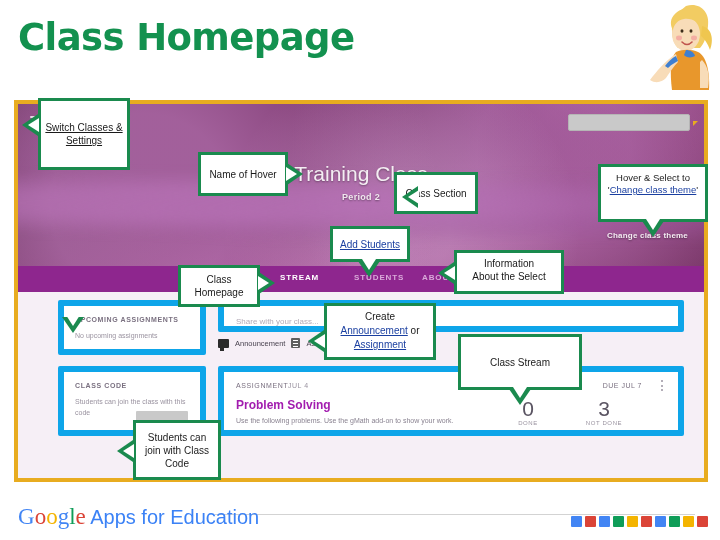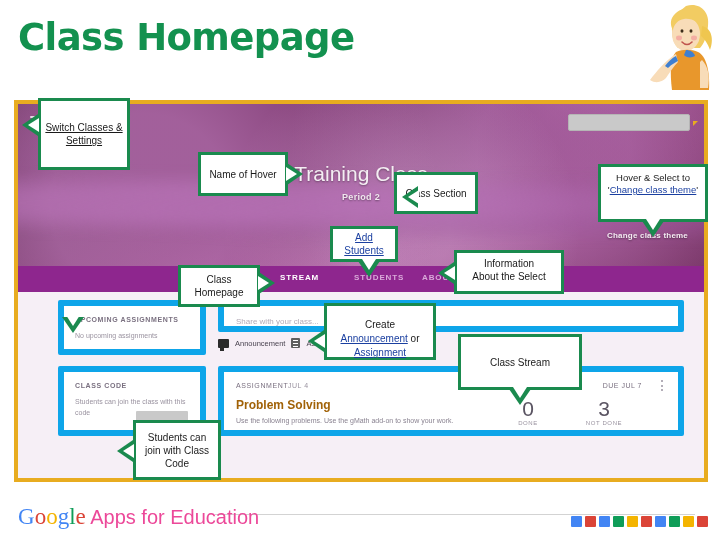--- a/index.html
+++ b/index.html
@@ -144,21 +144,21 @@
   .ic-asg::after { content:""; position:absolute; left:2px; top:2px; width:5px; height:1px;
                     background:#fff; box-shadow:0 3px 0 #fff, 0 6px 0 #fff; }
   .compose-lbl { font-size:7.5px; color:#4a4450; }
 
   .asg-kind { position:absolute; left:12px; top:10px; font-size:7px; color:#7a7080; letter-spacing:0.6px; }
   .asg-date { position:absolute; left:64px; top:10px; font-size:7px; color:#9a93a0; letter-spacing:0.5px; }
   .asg-due  { position:absolute; right:36px; top:10px; font-size:7px; color:#7a7080; letter-spacing:0.5px; }
   .asg-kebab{ position:absolute; right:14px; top:8px; width:3px; height:11px;
               display:flex; flex-direction:column; justify-content:space-between; }
   .asg-kebab i { width:2px; height:2px; background:#9a93a0; border-radius:50%; display:block; }
-  .asg-title{ position:absolute; left:12px; top:26px; font-size:12px; font-weight:bold; color:#a16207; }
+  .asg-title{ position:absolute; left:12px; top:26px; font-size:12px; font-weight:bold; color:#a21caf; }
   .asg-desc { position:absolute; left:12px; top:45px; font-size:7px; color:#8a8391; }
   .stat { position:absolute; text-align:center; width:56px; }
   .stat-done { right:122px; top:26px; }
   .stat-not  { right:46px;  top:26px; }
   .stat-num  { font-size:21px; color:#5a5462; line-height:22px; font-weight:normal; }
   .stat-lbl  { font-size:6px; color:#9a93a0; letter-spacing:0.6px; }
 
   
   .callout {
     position:absolute;
@@ -186,21 +186,21 @@
   .tr::before { left:0; top:0; border-top:11px solid transparent; border-bottom:11px solid transparent; border-left:16px solid #1a8a4e; }
   .tr::after  { left:-1px; top:4px; border-top:7px solid transparent; border-bottom:7px solid transparent; border-left:11px solid #ffffff; }
   
   .tb::before { left:0; top:0; border-left:11px solid transparent; border-right:11px solid transparent; border-top:16px solid #1a8a4e; }
   .tb::after  { left:4px; top:-2px; border-left:7px solid transparent; border-right:7px solid transparent; border-top:11px solid #ffffff; }
 
   
   .footer-rule { position:absolute; left:215px; bottom:25px; width:480px; height:1px; background:#d3d3d3; }
   .logo { position:absolute; left:18px; bottom:10px; font-size:23px; font-family:"Liberation Serif", serif; white-space:nowrap; }
   .logo .g1{color:#4285f4}.logo .o1{color:#db4437}.logo .o2{color:#f4b400}.logo .g2{color:#4285f4}.logo .l1{color:#0f9d58}.logo .e1{color:#db4437}
-  .logo-sub { color:#ec4899; font-size:20px; font-family:"Liberation Sans", sans-serif; }
+  .logo-sub { color:#3b82f6; font-size:20px; font-family:"Liberation Sans", sans-serif; }
   .squares { position:absolute; right:12px; bottom:13px; display:flex; gap:3px; }
   .squares i { display:block; width:11px; height:11px; border-radius:1px; }
 </style>
 </head>
 <body>
 
 <div id="slide">
 
   <div id="slide-title">Class Homepage</div>
 
@@ -296,37 +296,37 @@
   <div class="tr" style="left:287px; top:163px;"></div>
 
   <div class="callout" style="left:394px; top:172px; width:84px; height:42px; font-size:10px;">Class Section</div>
   <div class="tl" style="left:402px; top:186px;"></div>
 
   <div class="callout" style="left:598px; top:164px; width:110px; height:58px; font-size:9.5px; line-height:12px; display:block; padding-top:5px;">
     <span>Hover &amp; Select to '</span><span class="lnk">Change class theme</span><span>'</span>
   </div>
   <div class="tb" style="left:642px; top:221px;"></div>
 
-  <div class="callout" style="left:330px; top:226px; width:68px; height:36px; font-size:10px;">
+  <div class="callout" style="left:330px; top:226px; width:80px; height:36px; font-size:10px;">
     <span class="lnk">Add Students</span>
   </div>
   <div class="tb" style="left:358px; top:261px;"></div>
 
   <div class="tb" style="left:62px; top:317px;"></div>
 
   <div class="callout" style="left:178px; top:265px; width:82px; height:42px; font-size:10px;">Class Homepage</div>
   <div class="tr" style="left:259px; top:272px;"></div>
 
   <div class="callout" style="left:454px; top:250px; width:110px; height:44px; font-size:10px; display:block; padding-top:4px; line-height:13px;">
     <div>Information</div>
     <div class="lnk">About the Select</div>
   </div>
   <div class="tl" style="left:438px; top:262px;"></div>
 
-  <div class="callout" style="left:324px; top:303px; width:112px; height:57px; font-size:10px; display:block; padding-top:12px; line-height:14px;">
+  <div class="callout" style="left:324px; top:303px; width:112px; height:57px; font-size:10px; display:block; padding-top:4px; line-height:14px;">
     <div>Create</div>
     <div>
       <span class="lnk">Announcement</span><span> or </span>
     </div>
     <div><span class="lnk">Assignment</span></div>
   </div>
   <div class="tl" style="left:308px; top:330px;"></div>
 
   <div class="callout" style="left:458px; top:334px; width:124px; height:56px; font-size:10px;">Class Stream</div>
   <div class="tb" style="left:509px; top:389px;"></div>

